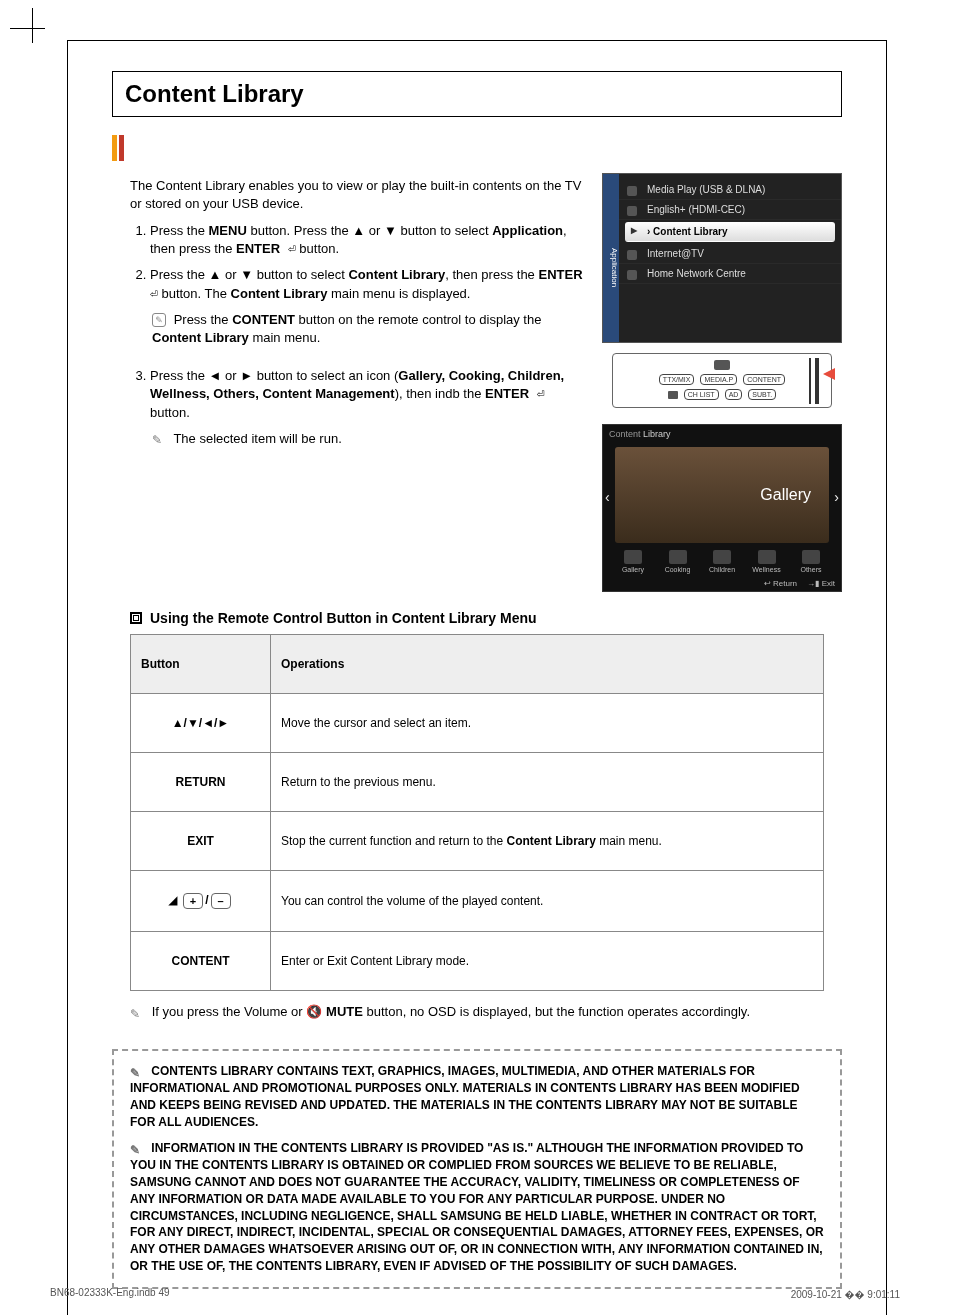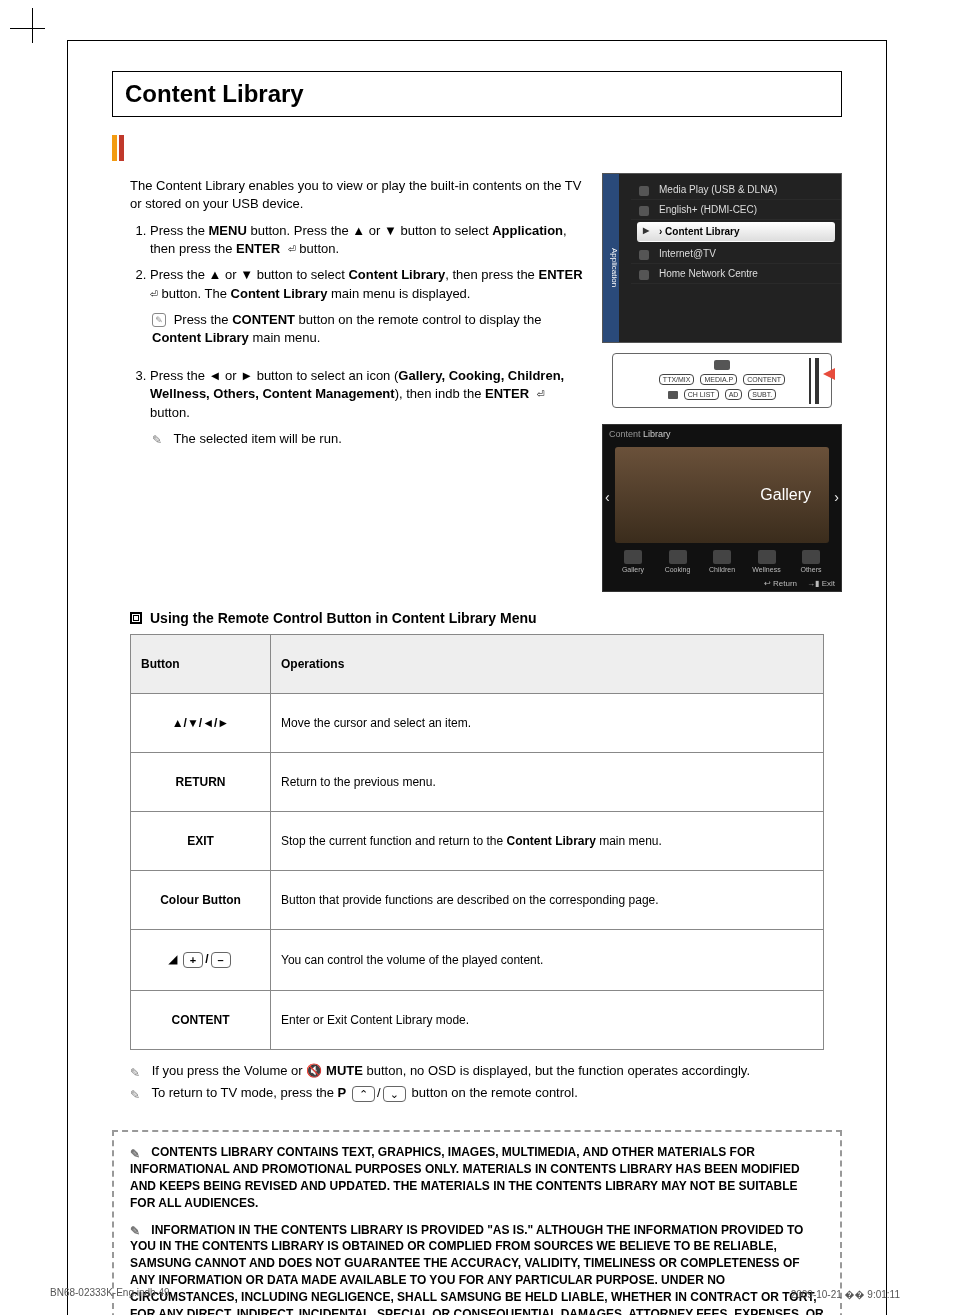--- a/index.html
+++ b/index.html
@@ -27,21 +27,21 @@
   ol.steps { list-style: decimal; margin-left: 38px; }
   ol.steps li { margin-bottom: 8px; line-height:1.4; }
   .note-icon { display:inline-block; width:14px; height:14px; border:1px solid #888; color:#888; font-size:9px; text-align:center; line-height:12px; border-radius:3px; margin-right:4px; vertical-align:middle;}
   .pencil-icon { display:inline-block; width:14px; height:14px; color:#777; font-size:12px; margin-right:4px; vertical-align:middle;}
   .sub-note { margin: 6px 0 20px 40px; line-height:1.4; }
   .sub-note2 { margin: 4px 0 4px 40px; line-height:1.4; }
 
   
   .osd { width:100%; height:170px; background:#222; border:1px solid #555; font-size:10px; color:#ddd; position:relative; }
   .osd-side { position:absolute; left:0; top:0; width:16px; height:100%; background:#2a4a7a; color:#fff; font-size:8px; writing-mode:vertical-rl; text-align:center; padding-top:20px;}
-  .osd-rows { margin-left:28px; padding-top:6px; }
+  .osd-rows { margin-left:16px; padding-top:6px; }
   .osd-row { padding:4px 8px 4px 28px; border-bottom:1px solid rgba(255,255,255,.04); position:relative; }
   .osd-row.sel { background:linear-gradient(#fff,#ddd); color:#000; font-weight:bold; border-radius:3px; margin:2px 6px; padding-left:22px; }
   .osd-row .dot { position:absolute; left:8px; top:6px; width:10px; height:10px; border-radius:2px; background:#555; }
   .osd-row.sel::before { content:"▶"; position:absolute; left:6px; top:4px; font-size:8px; color:#333;}
 
   
   .remote { margin-top:10px; width:220px; height:55px; border:1px solid #666; border-radius:4px; position:relative; padding:6px 6px 2px 6px; font-size:7px; color:#333; display:flex; flex-direction:column; gap:4px; align-items:center; margin-left:auto; margin-right:auto;}
   .remote-row { display:flex; gap:6px; align-items:center; justify-content:center; }
   .rbtn { border:1px solid #444; border-radius:4px; padding:1px 3px; font-size:7px; }
   .remote .arrow { position:absolute; right:-4px; top:14px; width:0; height:0; border-top:6px solid transparent; border-bottom:6px solid transparent; border-right:12px solid #e74c3c;}
@@ -208,45 +208,35 @@
           </tr>
           <tr>
             <td class="btncell">RETURN</td>
             <td>Return to the previous menu.</td>
           </tr>
           <tr>
             <td class="btncell">EXIT</td>
             <td>Stop the current function and return to the <b>Content Library</b> main menu.</td>
           </tr>
           <tr>
-            <td class="btncell">Colour Button</td>
-            <td>Button that provide functions are described on the corresponding page.</td>
-          </tr>
-          <tr>
             <td class="btncell"><span style="font-weight:normal">◢</span> <span class="kbd">+</span>/<span class="kbd">–</span></td>
             <td>You can control the volume of the played content.</td>
           </tr>
           <tr>
             <td class="btncell">CONTENT</td>
             <td>Enter or Exit Content Library mode.</td>
           </tr>
         </tbody>
     </table>
 
     <div class="notes">
       <p>
         <span class="pencil-icon">✎</span>
         <span>If you press the Volume or </span><b>🔇 MUTE</b><span> button, no OSD is displayed, but the function operates accordingly.</span>
       </p>
-      <p>
-        <span class="pencil-icon">✎</span>
-        <span>To return to TV mode, press the </span><b>P</b>
-        <span class="kbd">⌃</span>/<span class="kbd">⌄</span>
-        <span> button on the remote control.</span>
-      </p>
     </div>
 
     <div class="legal-box">
       <p><span class="pencil-icon" style="text-transform:none;">✎</span> <span>Contents Library contains text, graphics, images, multimedia, and other materials for informational and promotional purposes only. Materials in Contents Library has been modified and keeps being revised and updated.  The materials in the Contents Library may not be suitable for all audiences.</span></p>
       <p><span class="pencil-icon" style="text-transform:none;">✎</span> <span>Information in the Contents Library is provided "as is." Although the information provided to you in the Contents Library is obtained or complied from sources we believe to be reliable, Samsung cannot and does not guarantee the accuracy, validity, timeliness or completeness of any information or data made available to you for any particular purpose. Under no circumstances, including negligence, shall Samsung be held liable, whether in contract or tort, for any direct, indirect, incidental, special or consequential damages, attorney fees, expenses, or any other damages whatsoever arising out of, or in connection with, any information contained in, or the use of, the Contents Library, even if advised of the possibility of such damages.</span></p>
     </div>
 
     <span class="page-num">English - 49</span>
   </div>
 

